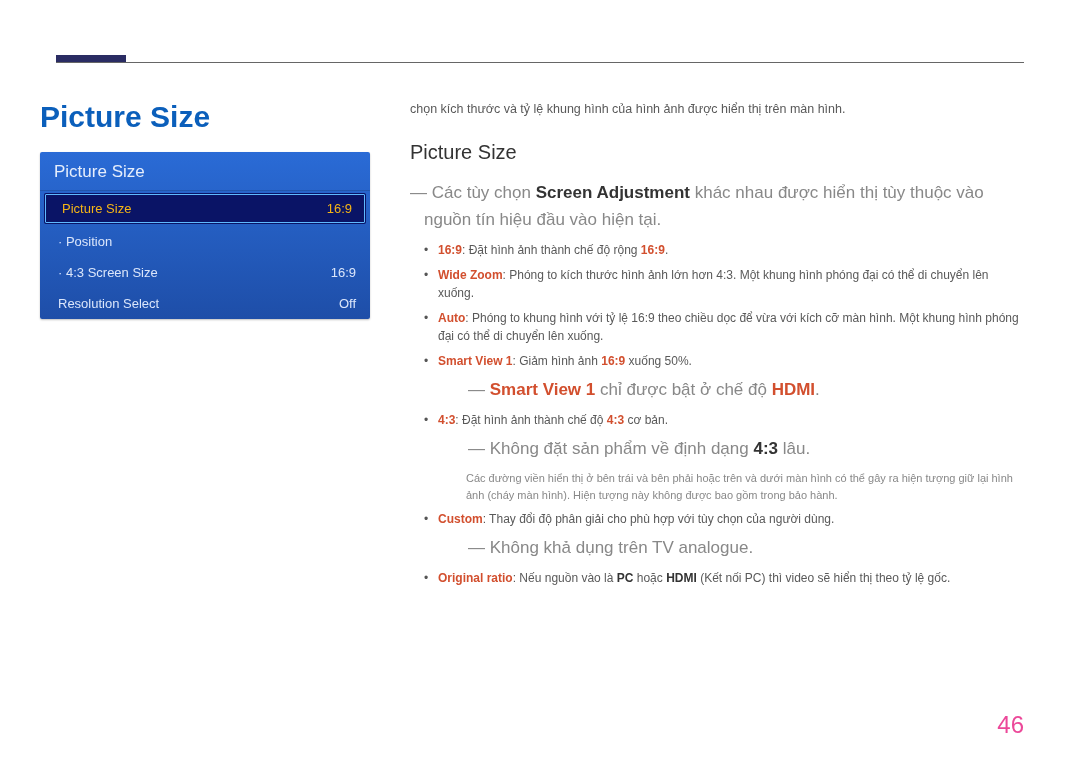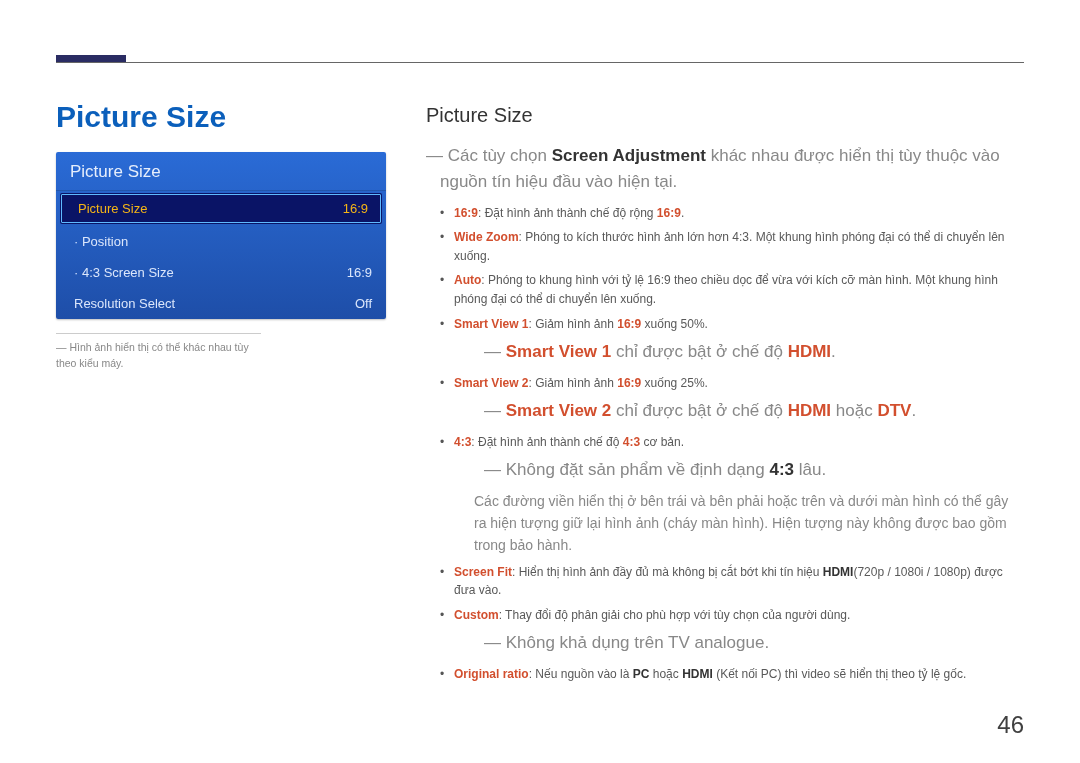--- a/index.html
+++ b/index.html
@@ -5,21 +5,21 @@
   * { box-sizing: border-box; margin: 0; padding: 0; }
   body {
     font-family: Arial, Helvetica, sans-serif;
     background: #fff;
     width: 1080px;
     height: 763px;
     position: relative;
     color: #595959;
   }
   .page {
-    padding: 60px 56px 0 56px;
+    padding: 60px 56px 0 40px;
   }
   .top-rule {
     border-top: 1px solid #666;
     position: absolute;
     top: 62px; left: 56px; right: 56px;
   }
   .tab-mark {
     position: absolute;
     top: 55px; left: 56px;
     width: 70px; height: 8px;
@@ -91,23 +91,23 @@
   .dash-note.indent { margin-left: 30px; }
   ul.opts { list-style: none; margin-left: 14px; }
   ul.opts > li {
     position: relative; padding-left: 14px; margin-bottom: 6px; color:#595959;
   }
   ul.opts > li::before {
     content: "•"; position:absolute; left:0; color:#555;
   }
   .hl { color:#d24f2e; font-weight:bold; }
   .bold { font-weight:bold; color:#333; }
-  .sub-p { margin-left:20px; color:#888; font-size:14px; margin-top:4px; margin-bottom:6px; }
+  .sub-p { margin-left:28px; color:#888; font-size:11px; margin-top:4px; margin-bottom:6px; }
   .pagenum {
-    position:absolute; bottom:24px; right:56px; font-size:24px; color:#404040;text-align:right;
+    position:absolute; bottom:24px; right:56px; font-size:24px; color:#ec4899;text-align:right;
   }
 </style>
 </head>
 <body>
 
 <div class="tab-mark"></div>
 <div class="top-rule"></div>
 
 <div class="page">
   <div class="columns">
@@ -130,24 +130,24 @@
         <div class="osd-row">
           <span class="bullet-pre">4:3 Screen Size</span>
           <span>16:9</span>
         </div>
         <div class="osd-row">
           <span>Resolution Select</span>
           <span>Off</span>
         </div>
       </div>
 
-      <div class="footnote">Hình ảnh hiển thị có thể khác nhau tùy theo kiểu máy.</div>
     </div>
 
     <div class="col-right">
+      <p class="intro">chọn kích thước và tỷ lệ khung hình của hình ảnh được hiển thị trên màn hình.</p>
 
       <h2 class="subhead">Picture Size</h2>
 
       <p class="dash-note">
         <span>Các tùy chọn </span><span class="bold">Screen Adjustment</span><span> khác nhau được hiển thị tùy thuộc vào nguồn tín hiệu đầu vào hiện tại.</span>
       </p>
 
       <ul class="opts">
         <li>
           <span class="hl">16:9</span><span>: Đặt hình ảnh thành chế độ rộng </span><span class="hl">16:9</span><span>.</span>
@@ -158,34 +158,25 @@
         <li>
           <span class="hl">Auto</span><span>: Phóng to khung hình với tỷ lệ 16:9 theo chiều dọc để vừa với kích cỡ màn hình. Một khung hình phóng đại có thể di chuyển lên xuống.</span>
         </li>
         <li>
           <span class="hl">Smart View 1</span><span>: Giảm hình ảnh </span><span class="hl">16:9</span><span> xuống 50%.</span>
           <p class="dash-note indent">
             <span class="hl">Smart View 1</span><span> chỉ được bật ở chế độ </span><span class="hl">HDMI</span><span>.</span>
           </p>
         </li>
         <li>
-          <span class="hl">Smart View 2</span><span>: Giảm hình ảnh </span><span class="hl">16:9</span><span> xuống 25%.</span>
-          <p class="dash-note indent">
-            <span class="hl">Smart View 2</span><span> chỉ được bật ở chế độ </span><span class="hl">HDMI</span><span> hoặc </span><span class="hl">DTV</span><span>.</span>
-          </p>
-        </li>
-        <li>
           <span class="hl">4:3</span><span>: Đặt hình ảnh thành chế độ </span><span class="hl">4:3</span><span> cơ bản.</span>
           <p class="dash-note indent">
             <span>Không đặt sản phẩm về định dạng </span><span class="bold">4:3</span><span> lâu.</span>
           </p>
           <p class="sub-p">Các đường viền hiển thị ở bên trái và bên phải hoặc trên và dưới màn hình có thể gây ra hiện tượng giữ lại hình ảnh (cháy màn hình). Hiện tượng này không được bao gồm trong bảo hành.</p>
-        </li>
-        <li>
-          <span class="hl">Screen Fit</span><span>: Hiển thị hình ảnh đầy đủ mà không bị cắt bớt khi tín hiệu </span><span class="bold">HDMI</span><span>(720p / 1080i / 1080p) được đưa vào.</span>
         </li>
         <li>
           <span class="hl">Custom</span><span>: Thay đổi độ phân giải cho phù hợp với tùy chọn của người dùng.</span>
           <p class="dash-note indent">Không khả dụng trên TV analogue.</p>
         </li>
         <li>
           <span class="hl">Original ratio</span><span>: Nếu nguồn vào là </span><span class="bold">PC</span><span> hoặc </span><span class="bold">HDMI</span><span> (Kết nối PC) thì video sẽ hiển thị theo tỷ lệ gốc.</span>
         </li>
       </ul>
     </div>

